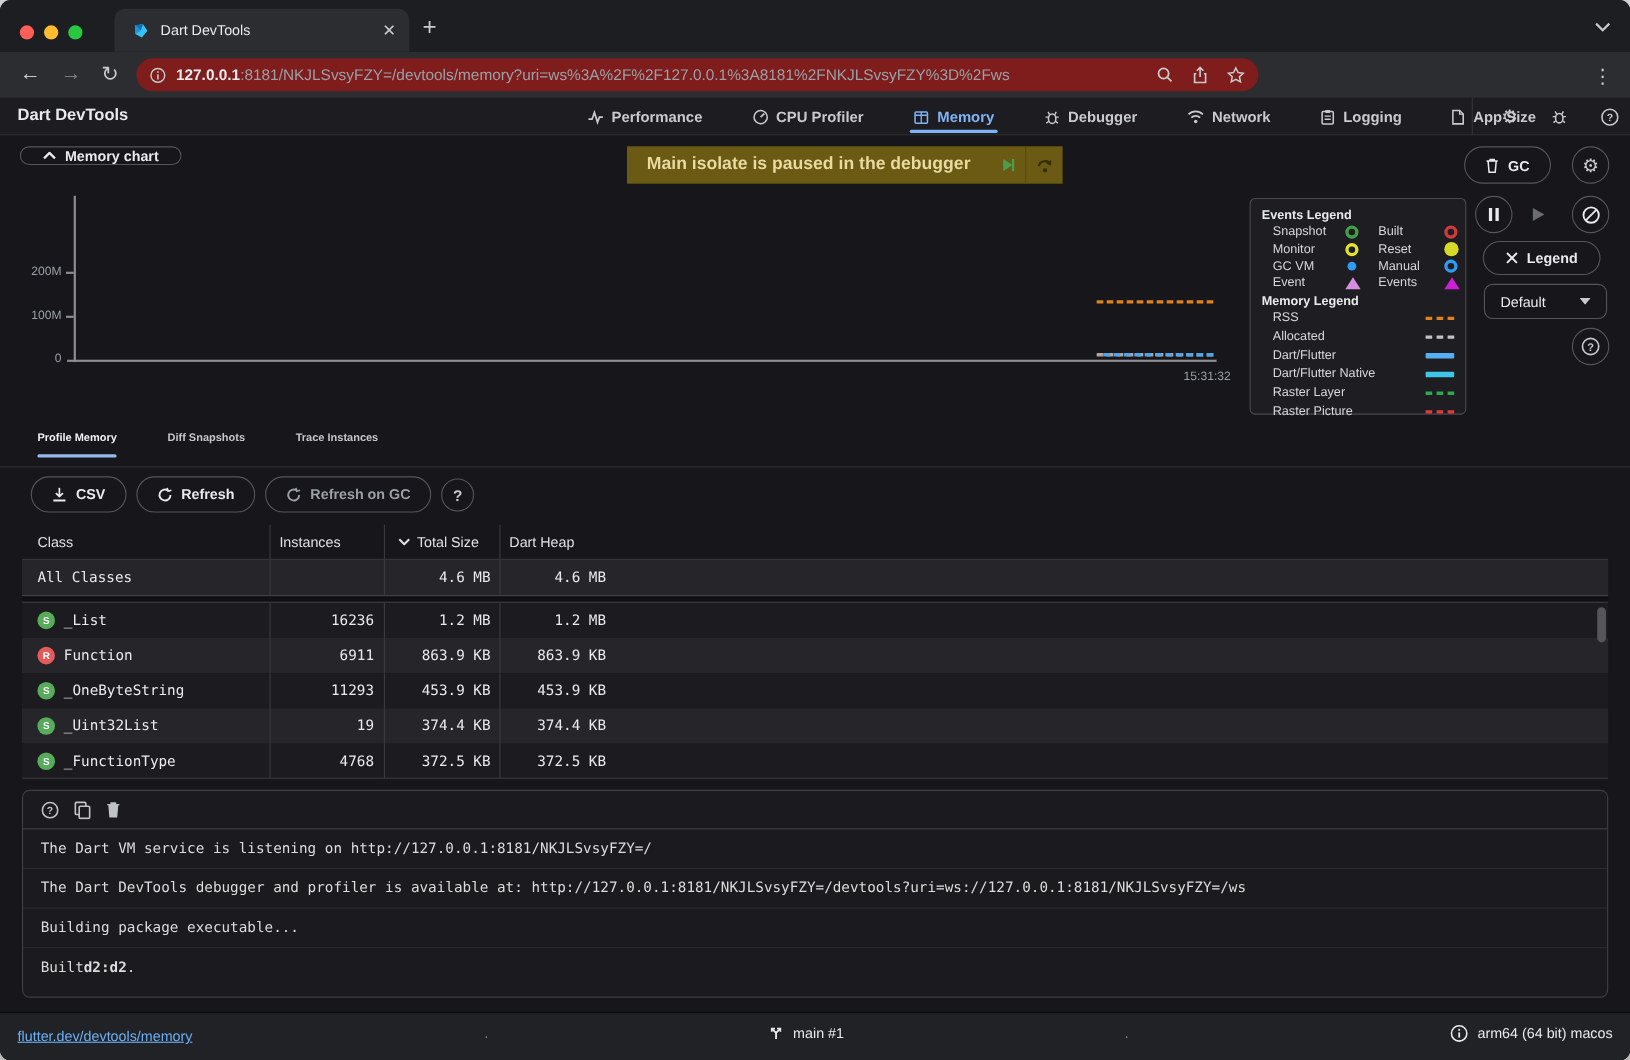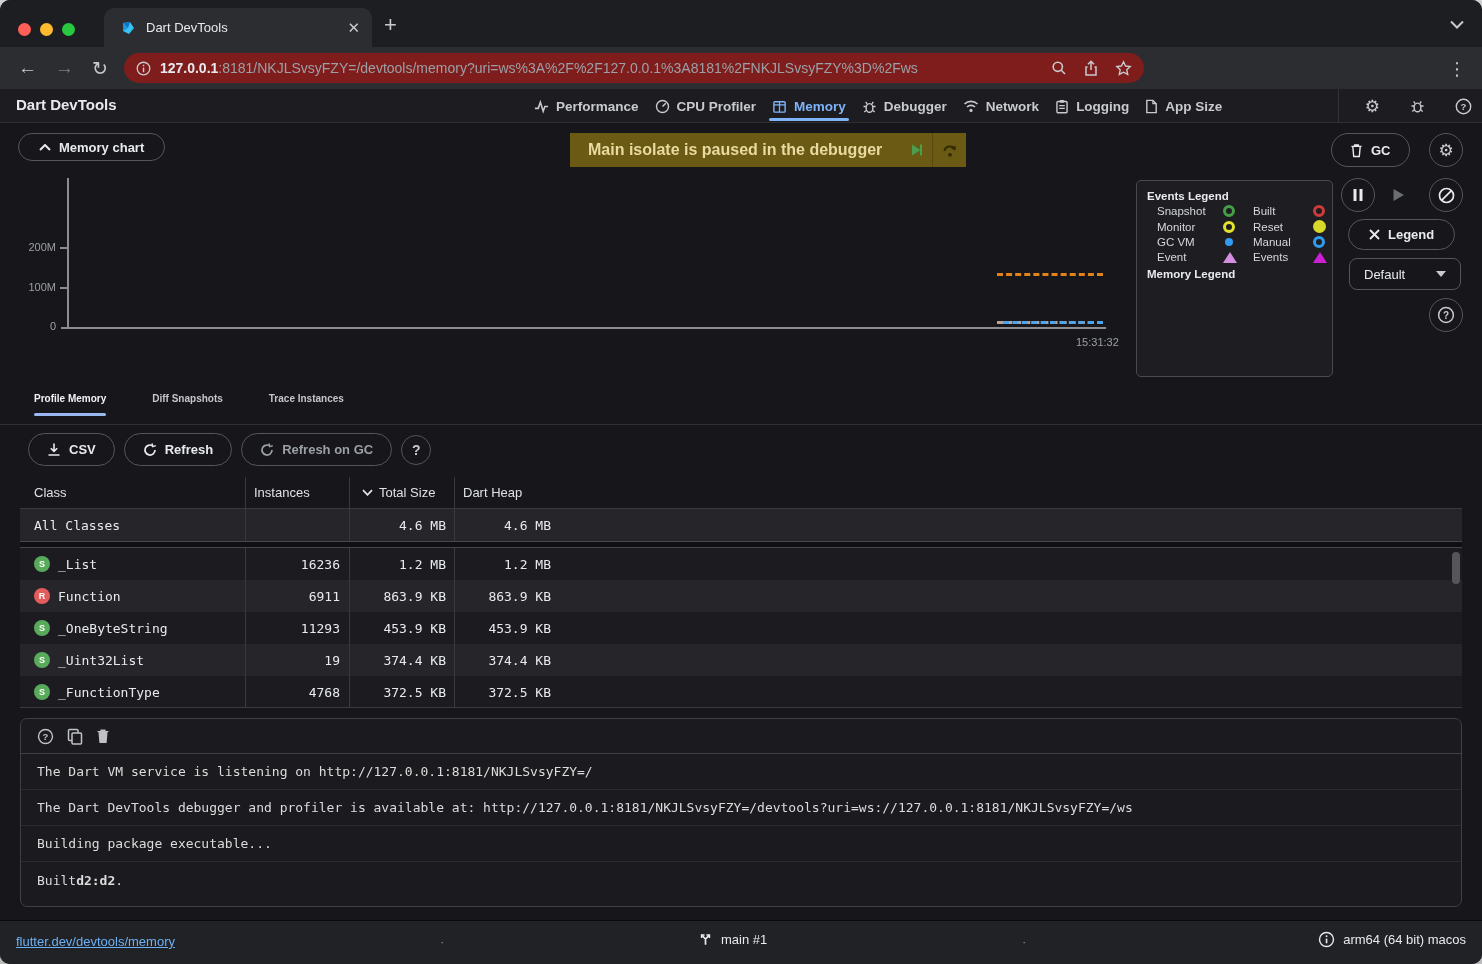--- a/index.html
+++ b/index.html
@@ -23,30 +23,30 @@
   .urlbar { margin-left:16px; width:1020px; height:30px; background:#7f1d1d; border-radius:15px; display:flex; align-items:center; padding:0 12px; }
   .url-text { font-size:14px; color:#9aa0a6; margin-left:9px; white-space:nowrap; overflow:hidden; }
   .url-text b { color:#e8eaed; font-weight:700; }
   .urlbar .spacer { flex:1; }
   .url-icons { display:flex; gap:16px; align-items:center; }
   .kebab { position:absolute; right:16px; color:#c7c9cc; font-size:18px; top:58px; letter-spacing:0; }
 
   
   .dt-header { position:absolute; left:0; top:89px; width:100%; height:34px; background:#1d1d21; border-bottom:1px solid #2e2e32; }
   .dt-title { position:absolute; left:16px; top:7px; color:#e8eaed; font-size:15px; font-weight:700; }
-  .dt-nav { position:absolute; left:534px; top:0; height:34px; display:flex; gap:16px; align-items:flex-start; }
+  .dt-nav { position:absolute; left:534px; top:0; height:34px; display:flex; gap:45px; align-items:flex-start; }
   .dt-tab { display:flex; align-items:center; gap:7px; color:#c8cacd; font-size:13.5px; font-weight:600; position:relative; height:100%; }
   .dt-tab.active { color:#7fb3f7; }
   .dt-tab.active::after { content:""; position:absolute; left:-3px; right:-3px; bottom:2px; height:3px; background:#7fb3f7; border-radius:2px; }
   .dt-hicons { position:absolute; right:10px; top:0; height:34px; display:flex; align-items:center; gap:30px; padding-left:26px; border-left:1px solid #333337; }
   .gear-glyph { color:#c8cacd; font-size:17px; }
 
   
   .pill { display:inline-flex; align-items:center; gap:8px; border:1px solid #55565a; border-radius:17px; color:#e8eaed; font-size:13px; font-weight:700; background:transparent; }
-  .memchart-btn { position:absolute; left:18px; top:133px; height:28px; padding:0 20px; }
+  .memchart-btn { position:absolute; left:18px; top:133px; height:17px; padding:0 20px; }
   .banner { position:absolute; left:570px; top:133px; height:34px; background:#6a5a13; display:flex; align-items:center; }
   .banner-text { color:#e9daa0; font-size:16px; font-weight:600; padding:0 18px; }
   .banner-resume { width:32px; height:100%; display:flex; align-items:center; justify-content:center; }
   .banner-step { width:34px; height:100%; display:flex; align-items:center; justify-content:center; border-left:1px solid #57490e; }
   .gc-btn { position:absolute; left:1331px; top:133px; height:34px; padding:0 18px; }
   .circle-btn { position:absolute; width:34px; height:34px; border:1px solid #55565a; border-radius:50%; display:flex; align-items:center; justify-content:center; }
   .noborder { border:none; }
 
   .ytick { position:absolute; width:38px; text-align:right; color:#9aa0a6; font-size:11px; }
   .axis { position:absolute; background:#8d8d91; }
@@ -339,20 +339,34 @@
       <span class="sdot" style="background:#2f9bf2;"></span>
       <span class="lg-label">Manual</span>
       <span class="ring" style="border-color:#2f9bf2;"></span>
 
       <span class="lg-label">Event</span>
       <span class="tri" style="border-bottom-color:#d48fe0;"></span>
       <span class="lg-label">Events</span>
       <span class="tri" style="border-bottom-color:#cc1fd6;"></span>
     </div>
     <div class="lg-title" style="margin-top:5px;">Memory Legend</div>
+    <div class="mem-grid">
+      <span class="lg-label">RSS</span>
+      <span class="dashsw" style="border-color:#e0831c;"></span>
+      <span class="lg-label">Allocated</span>
+      <span class="dashsw" style="border-color:#c3c3c3;"></span>
+      <span class="lg-label">Dart/Flutter</span>
+      <span class="solidsw" style="background:#55aff2;"></span>
+      <span class="lg-label">Dart/Flutter Native</span>
+      <span class="solidsw" style="background:#3ec6e8;"></span>
+      <span class="lg-label">Raster Layer</span>
+      <span class="dashsw" style="border-color:#2ca94f;"></span>
+      <span class="lg-label">Raster Picture</span>
+      <span class="dashsw" style="border-color:#e23b3b;"></span>
+    </div>
   </div>
 
   <div class="ptabs">
     <div class="ptab active">Profile Memory</div>
     <div class="ptab">Diff Snapshots</div>
     <div class="ptab">Trace Instances</div>
   </div>
   <div class="ptab-divider"></div>
 
   <div class="actions">

